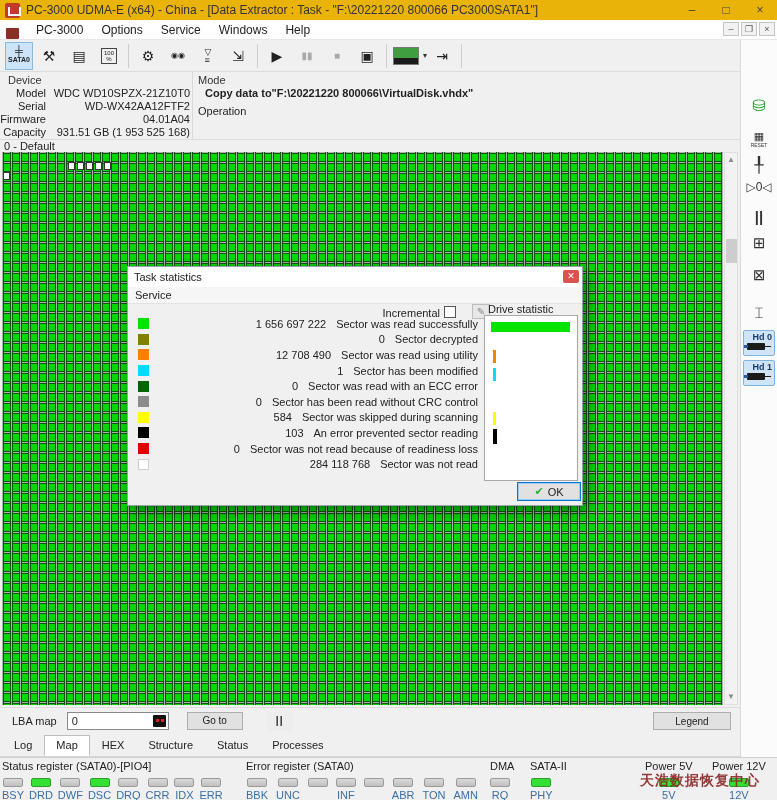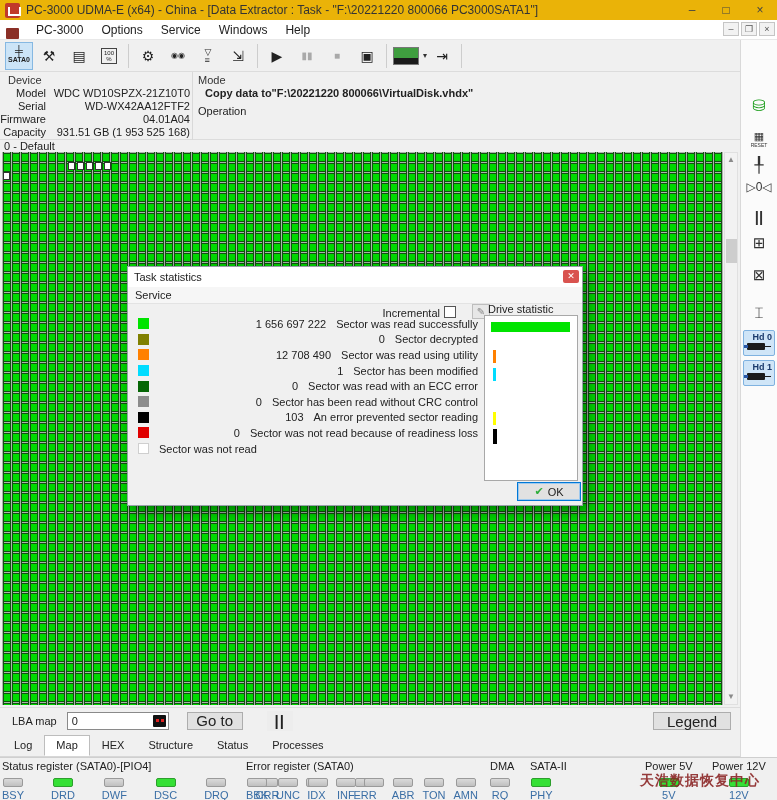--- a/index.html
+++ b/index.html
@@ -59,21 +59,21 @@
   .map-scroll { position:absolute; left:724px; top:12px; width:14px; height:553px; background:#f2f2f2; border:1px solid #e0e0e0; }
   .scroll-arrow { position:absolute; left:0; width:12px; height:14px; color:#8a8a8a; font-size:8px; text-align:center; line-height:14px; }
   .scroll-thumb { position:absolute; left:1px; top:86px; width:11px; height:24px; background:#cdcdcd; }
 
   
   .lba-bar { position:absolute; left:0; top:707px; width:740px; height:26px; background:#f0f0f0; border-top:1px solid #dcdcdc; display:flex; align-items:center; }
   .lba-label { margin-left:12px; }
   .lba-input { margin-left:10px; width:102px; height:18px; background:#fff; border:1px solid #8a8a8a; display:flex; align-items:center; padding-left:4px; position:relative; }
   .lba-dd { position:absolute; right:2px; top:2px; width:13px; height:12px; background:#111; border-radius:1px; }
   .lba-dd::after { content:""; position:absolute; left:3px; top:4px; width:3px; height:3px; background:#e02020; box-shadow:5px 0 0 #e02020; }
-  .btn { background:#e1e1e1; border:1px solid #adadad; height:18px; display:flex; align-items:center; justify-content:center; font-size:15px; color:#222; }
+  .btn { background:#e1e1e1; border:1px solid #adadad; height:18px; display:flex; align-items:center; justify-content:center; font-size:10px; color:#222; }
   .goto-btn { width:56px; margin-left:18px; }
   .pause-btn { margin-left:24px; width:26px; height:20px; background:#ededed; border:none; font-weight:bold; letter-spacing:1px; }
   .legend-btn { position:absolute; left:653px; top:4px; width:78px; }
 
   
   .tabbar { position:absolute; left:0; top:733px; width:740px; height:24px; background:#f0f0f0; border-bottom:1px solid #d7d7d7; display:flex; align-items:flex-end; padding-left:2px; }
   .tab { padding:3px 11px 4px; color:#222; border:1px solid transparent; }
   .tab.active { background:#fff; border:1px solid #bdbdbd; border-bottom-color:#fff; }
 
   
@@ -265,21 +265,21 @@
     <div class="tab active">Map</div>
     <div class="tab">HEX</div>
     <div class="tab">Structure</div>
     <div class="tab">Status</div>
     <div class="tab">Processes</div>
   </div>
 
   <div class="statusbar">
     <div class="sb-group" style="left:2px">
       <div class="sb-title">Status register (SATA0)-[PIO4]</div>
-      <div class="led-row" style="gap:27px">
+      <div class="led-row" style="gap:5px">
           <div class="led-item">
             <div class="led"></div>
             <div class="led-label">BSY</div>
           </div>
           <div class="led-item">
             <div class="led on"></div>
             <div class="led-label">DRD</div>
           </div>
           <div class="led-item">
             <div class="led"></div>
@@ -440,31 +440,37 @@
           <span class="swatch" style="background: rgb(5, 102, 5);"></span>
           <span class="stat-value">0</span>
           <span class="stat-label">Sector was read with an ECC error</span>
         </div>
         <div class="stat-row">
           <span class="swatch" style="background: rgb(140, 140, 140);"></span>
           <span class="stat-value">0</span>
           <span class="stat-label">Sector has been read without CRC control</span>
         </div>
         <div class="stat-row">
+          <span class="swatch" style="background: rgb(255, 255, 0);"></span>
+          <span class="stat-value">584</span>
+          <span class="stat-label">Sector was skipped during scanning</span>
+        </div>
+        <div class="stat-row">
           <span class="swatch" style="background: rgb(0, 0, 0);"></span>
           <span class="stat-value">103</span>
           <span class="stat-label">An error prevented sector reading</span>
         </div>
         <div class="stat-row">
           <span class="swatch" style="background: rgb(224, 0, 0);"></span>
           <span class="stat-value">0</span>
           <span class="stat-label">Sector was not read because of readiness loss</span>
         </div>
         <div class="stat-row">
           <span class="swatch white" style="background: rgb(255, 255, 255);"></span>
+          <span class="stat-value">284 118 768</span>
           <span class="stat-label">Sector was not read</span>
         </div>
       </div>
     <div class="drive-label">Drive statistic</div>
     <div class="drive-box">
       <div id="drive-bar" style="background: rgb(0, 228, 0);"></div>
     <div class="drive-mark dm-0" style="background: rgb(255, 128, 0);"></div>
         <div class="drive-mark dm-1" style="background: rgb(0, 220, 255);"></div>
         <div class="drive-mark dm-2" style="background: rgb(255, 255, 0);"></div>
         <div class="drive-mark dm-3" style="background: rgb(0, 0, 0);"></div>

